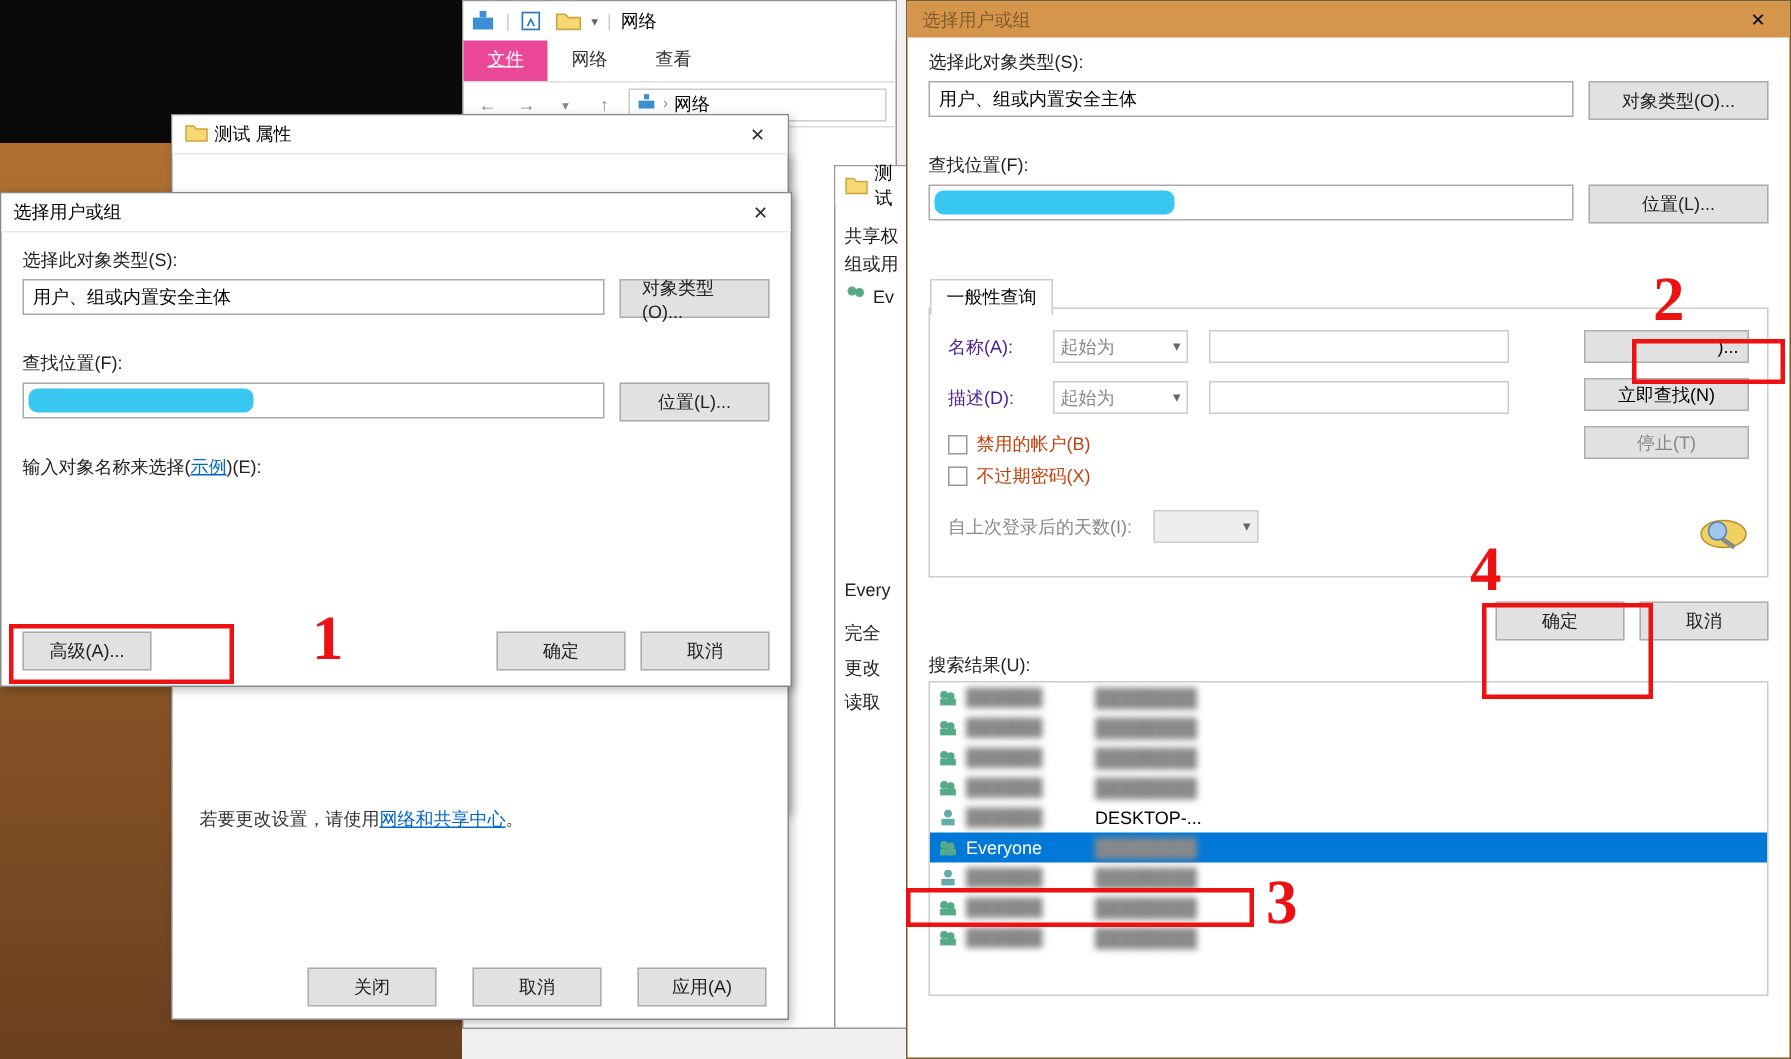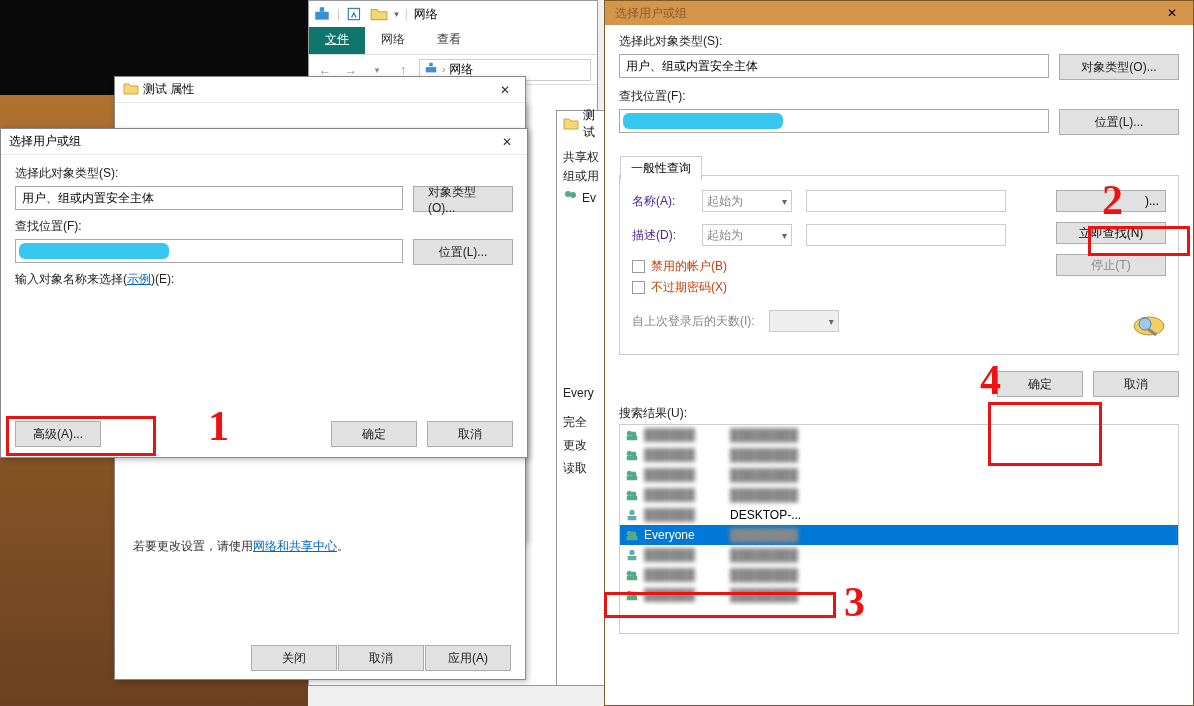--- a/index.html
+++ b/index.html
@@ -8,21 +8,21 @@
 
   
   .desktop { left:0; top:0; width:308px; height:706px;
     background: linear-gradient(180deg,#0a0a0a 0,#0a0a0a 95px,#b07030 95px,#6b4020 100%); }
 
   
   .explorer { left:308px; top:0; width:290px; height:686px; background:#fff; border:1px solid #999; }
   .explorer .titlebar { height:26px; background:#fff; display:flex; align-items:center; padding:0 4px; gap:6px; }
   .explorer .qat-icon { width:18px; height:18px; display:flex; align-items:center; justify-content:center; }
   .explorer .ribbon { height:28px; display:flex; border-bottom:1px solid #ddd; }
-  .explorer .ribbon .file { background:#0f766e; color:#fff; padding:4px 16px;text-decoration:underline; }
+  .explorer .ribbon .file { background:#ec4899; color:#fff; padding:4px 16px;text-decoration:underline; }
   .explorer .ribbon .tab { padding:4px 16px; color:#333; }
   .explorer .nav { height:30px; display:flex; align-items:center; gap:6px; padding:0 6px; border-bottom:1px solid #ddd; }
   .navbtn { width:20px; height:20px; color:#888; display:flex; align-items:center; justify-content:center; }
   .address { flex:1; height:22px; border:1px solid #ccc; display:flex; align-items:center; padding:0 4px; gap:4px; }
 
   
   .folder-icon svg { width:16px; height:14px; }
 
   
   .win { background:#fff; border:1px solid #888; box-shadow:2px 2px 6px rgba(0,0,0,0.25); }
@@ -31,29 +31,29 @@
   .btn { background:#e1e1e1; border:1px solid #adadad; height:24px; display:inline-flex; align-items:center; justify-content:center; padding:12px 14px; color:#222; }
   .btn-wide { min-width:86px; }
   .field { border:1px solid #aaa; background:#fff; height:24px; padding:2px 6px; display:flex; align-items:center; }
   .label { color:#222; }
   .link { color:#0066cc; text-decoration:underline; }
 
   
   .dlg-props { left:114px; top:76px; width:412px; height:604px; }
   .dlg-props .body { padding:10px 14px; position:relative; height:calc(100% - 50px);}
   .dlg-props .text { color:#333; }
-  .dlg-props .bottom { position:absolute; bottom:8px; left:0; right:0; display:flex; justify-content:flex-end; gap:1px; padding:0 14px;margin-top:12px;}
+  .dlg-props .bottom { position:absolute; bottom:8px; left:0; right:0; display:flex; justify-content:flex-end; gap:24px; padding:0 14px;margin-top:12px;}
 
   
   .dlg-adv { left:118px; top:102px; width:408px; height:440px; }
 
   
   .dlg-sel { left:0; top:128px; width:528px; height:330px; }
   .dlg-sel .body { padding:10px 14px; }
-  .row2col { display:flex; gap:10px; align-items:flex-start; margin-bottom:6px;}
+  .row2col { display:flex; gap:10px; align-items:flex-start; margin-bottom:22px;}
   .row2col .col1 { flex:1; }
   .row2col .btncol { width:100px; display:flex; flex-direction:column; gap:10px; }
   .textarea { border:1px solid #aaa; background:#fff; height:54px; width:100%; }
   .dlg-sel .bottom { display:flex; gap:10px; justify-content:flex-end; padding:8px 14px 4px; position:absolute; bottom:6px; right:0;left:0;}
   .dlg-sel .advbtn { position:absolute; bottom:10px; left:14px; }
 
   .redacted { background:#38c7f0; height:16px; border-radius:6px; }
 
   
   .perm-win { left:556px; top:110px; width:50px; height:576px; background:#fff; border:1px solid #999; }

